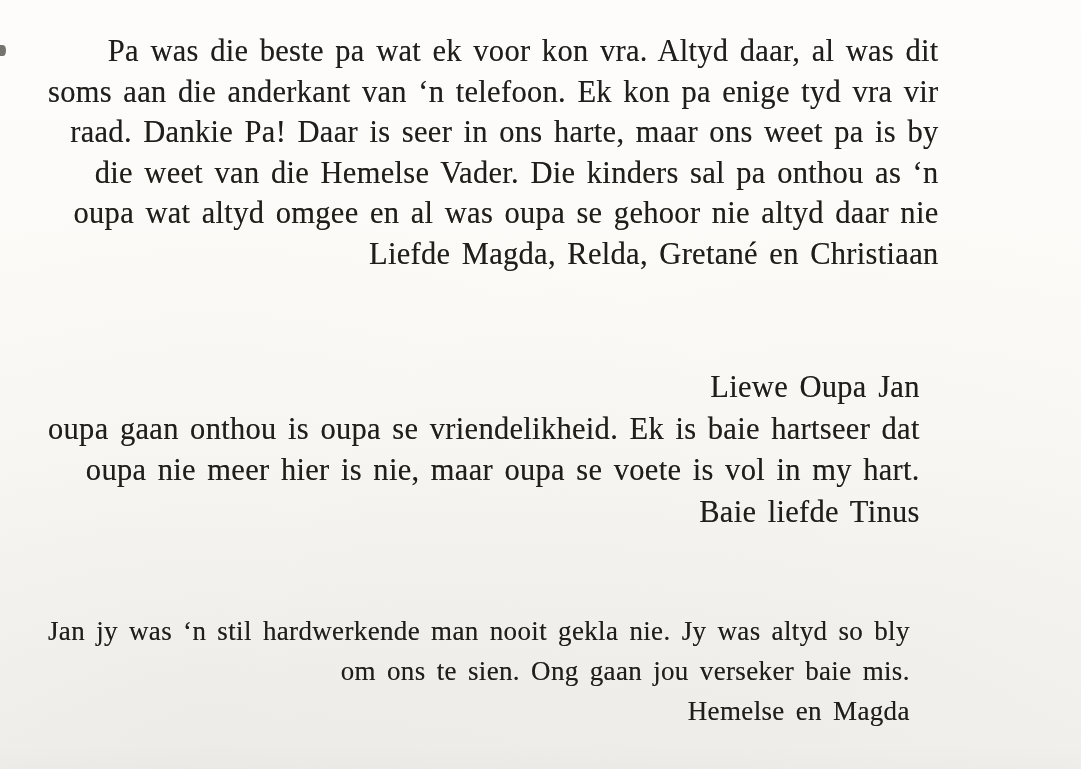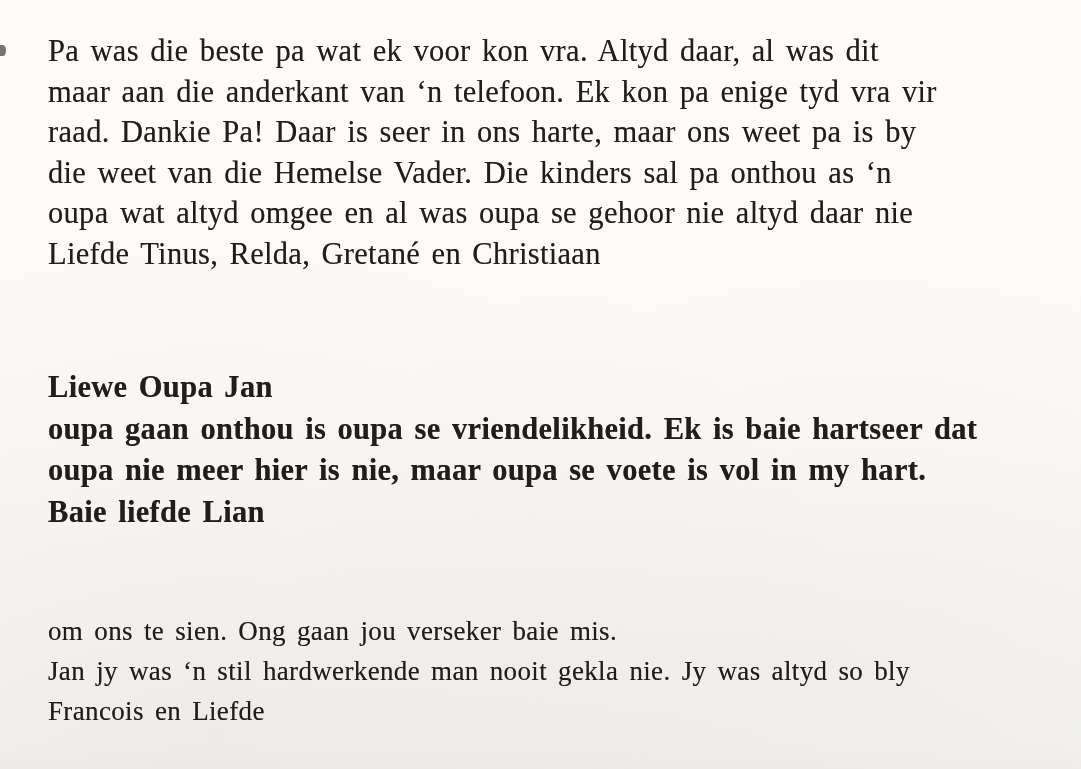--- a/index.html
+++ b/index.html
@@ -20,35 +20,35 @@
     background:
       radial-gradient(ellipse at 20% 95%, rgba(90,90,85,0.05), rgba(0,0,0,0) 55%),
       radial-gradient(ellipse at 80% 85%, rgba(90,90,85,0.04), rgba(0,0,0,0) 50%),
       linear-gradient(180deg, #fdfcfa 0%, #fbfaf7 55%, #f4f3ef 97%, #f1f0ec 100%);
   }
   .para {
     position: absolute;
     left: 48px;
     color: #201e1b;
     text-shadow: 0 0 0.6px rgba(32,30,27,0.55);
+    text-align: right;
   }
   .p1 {
     top: 31px;
     font-size: 30.5px;
     line-height: 40.5px;
     letter-spacing: 0.3px;
     word-spacing: 3.5px;
   }
   .p2 {
     top: 367px;
     font-size: 30.5px;
     line-height: 41.5px;
     letter-spacing: 0.3px;
     word-spacing: 3.5px;
-    font-weight: bold;
   }
   .p3 {
     top: 611px;
     font-size: 27px;
     line-height: 40px;
     letter-spacing: 0.35px;
     word-spacing: 4px;
   }
   .line {
     white-space: nowrap;
@@ -66,33 +66,33 @@
 </style>
 </head>
 <body>
 
 <div class="page">
 
   <div class="scan-artifact"></div>
 
   <div class="para p1">
     <div class="line">Pa was die beste pa wat ek voor kon vra. Altyd daar, al was dit</div>
-    <div class="line">maar aan die anderkant van ‘n telefoon. Ek kon pa enige tyd vra vir</div>
+    <div class="line">soms aan die anderkant van ‘n telefoon. Ek kon pa enige tyd vra vir</div>
     <div class="line">raad. Dankie Pa! Daar is seer in ons harte, maar ons weet pa is by</div>
     <div class="line">die weet van die Hemelse Vader. Die kinders sal pa onthou as ‘n</div>
     <div class="line">oupa wat altyd omgee en al was oupa se gehoor nie altyd daar nie</div>
-    <div class="line">Liefde Tinus, Relda, Gretané en Christiaan</div>
+    <div class="line">Liefde Magda, Relda, Gretané en Christiaan</div>
   </div>
 
   <div class="para p2">
     <div class="line">Liewe Oupa Jan</div>
     <div class="line">oupa gaan onthou is oupa se vriendelikheid. Ek is baie hartseer dat</div>
     <div class="line">oupa nie meer hier is nie, maar oupa se voete is vol in my hart.</div>
-    <div class="line">Baie liefde Lian</div>
+    <div class="line">Baie liefde Tinus</div>
   </div>
 
   <div class="para p3">
+    <div class="line">Jan jy was ‘n stil hardwerkende man nooit gekla nie. Jy was altyd so bly</div>
     <div class="line">om ons te sien. Ong gaan jou verseker baie mis.</div>
-    <div class="line">Jan jy was ‘n stil hardwerkende man nooit gekla nie. Jy was altyd so bly</div>
-    <div class="line">Francois en Liefde</div>
+    <div class="line">Hemelse en Magda</div>
   </div>
 
 </div>
 
 </body></html>

